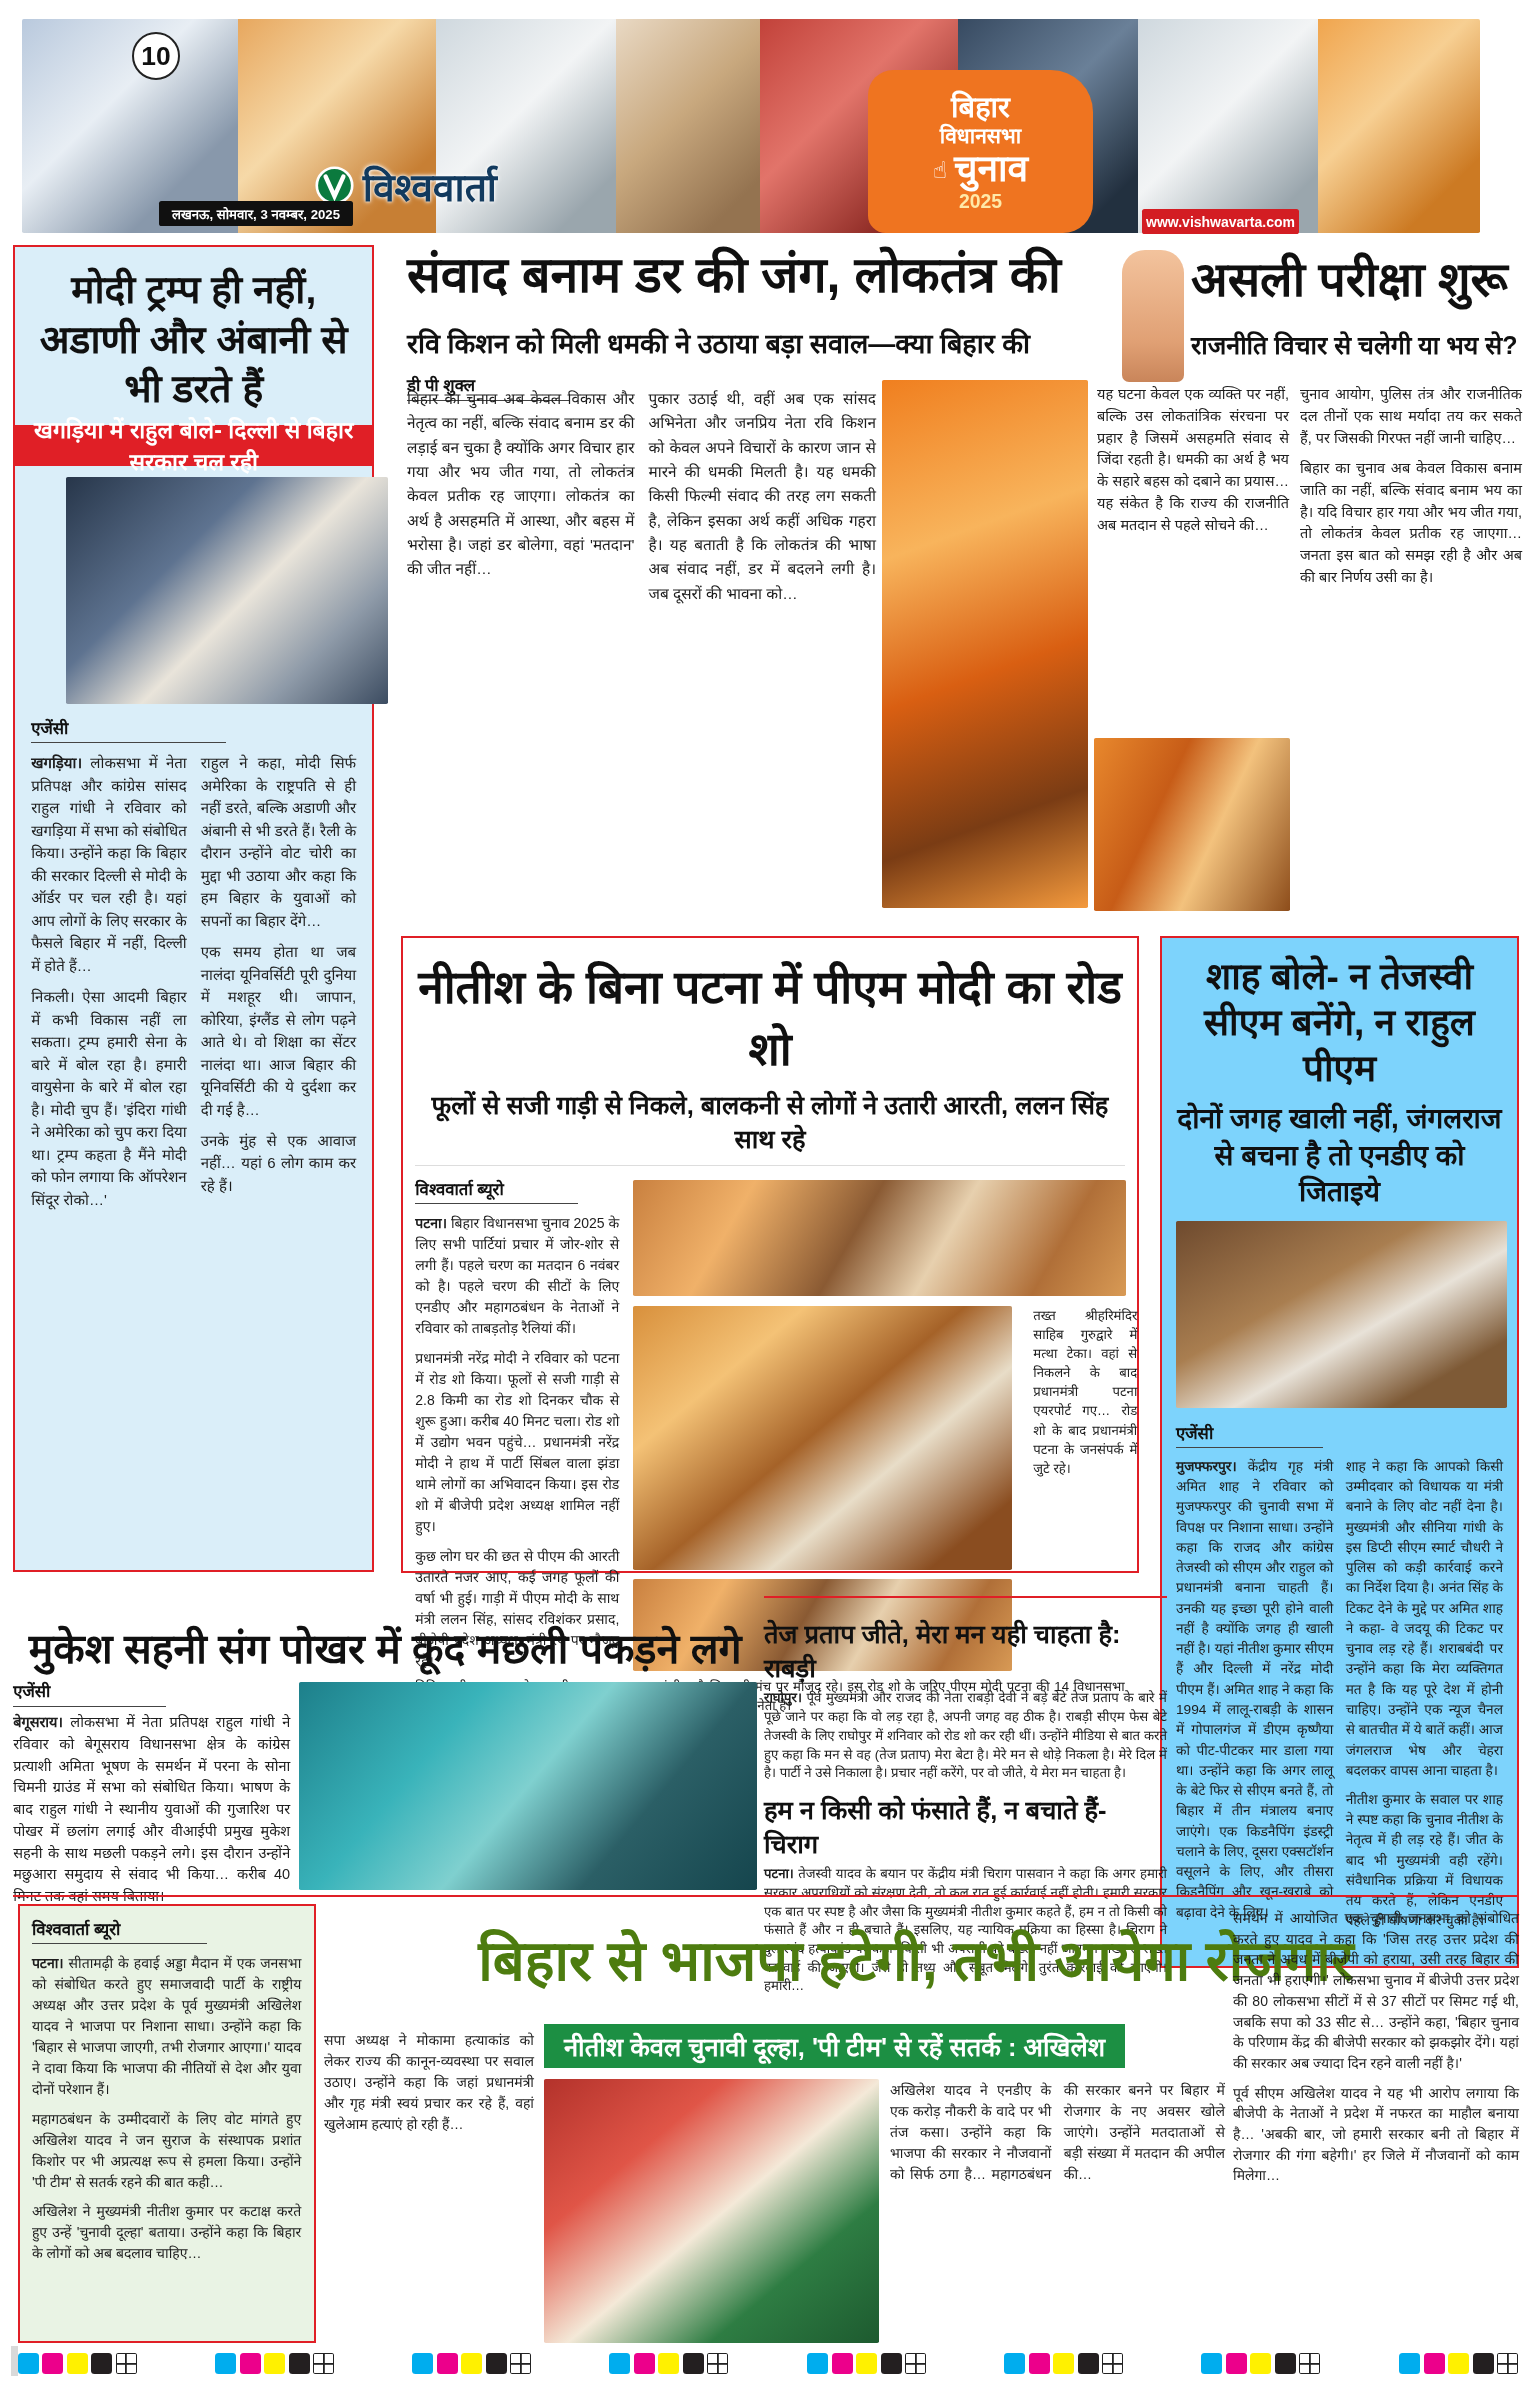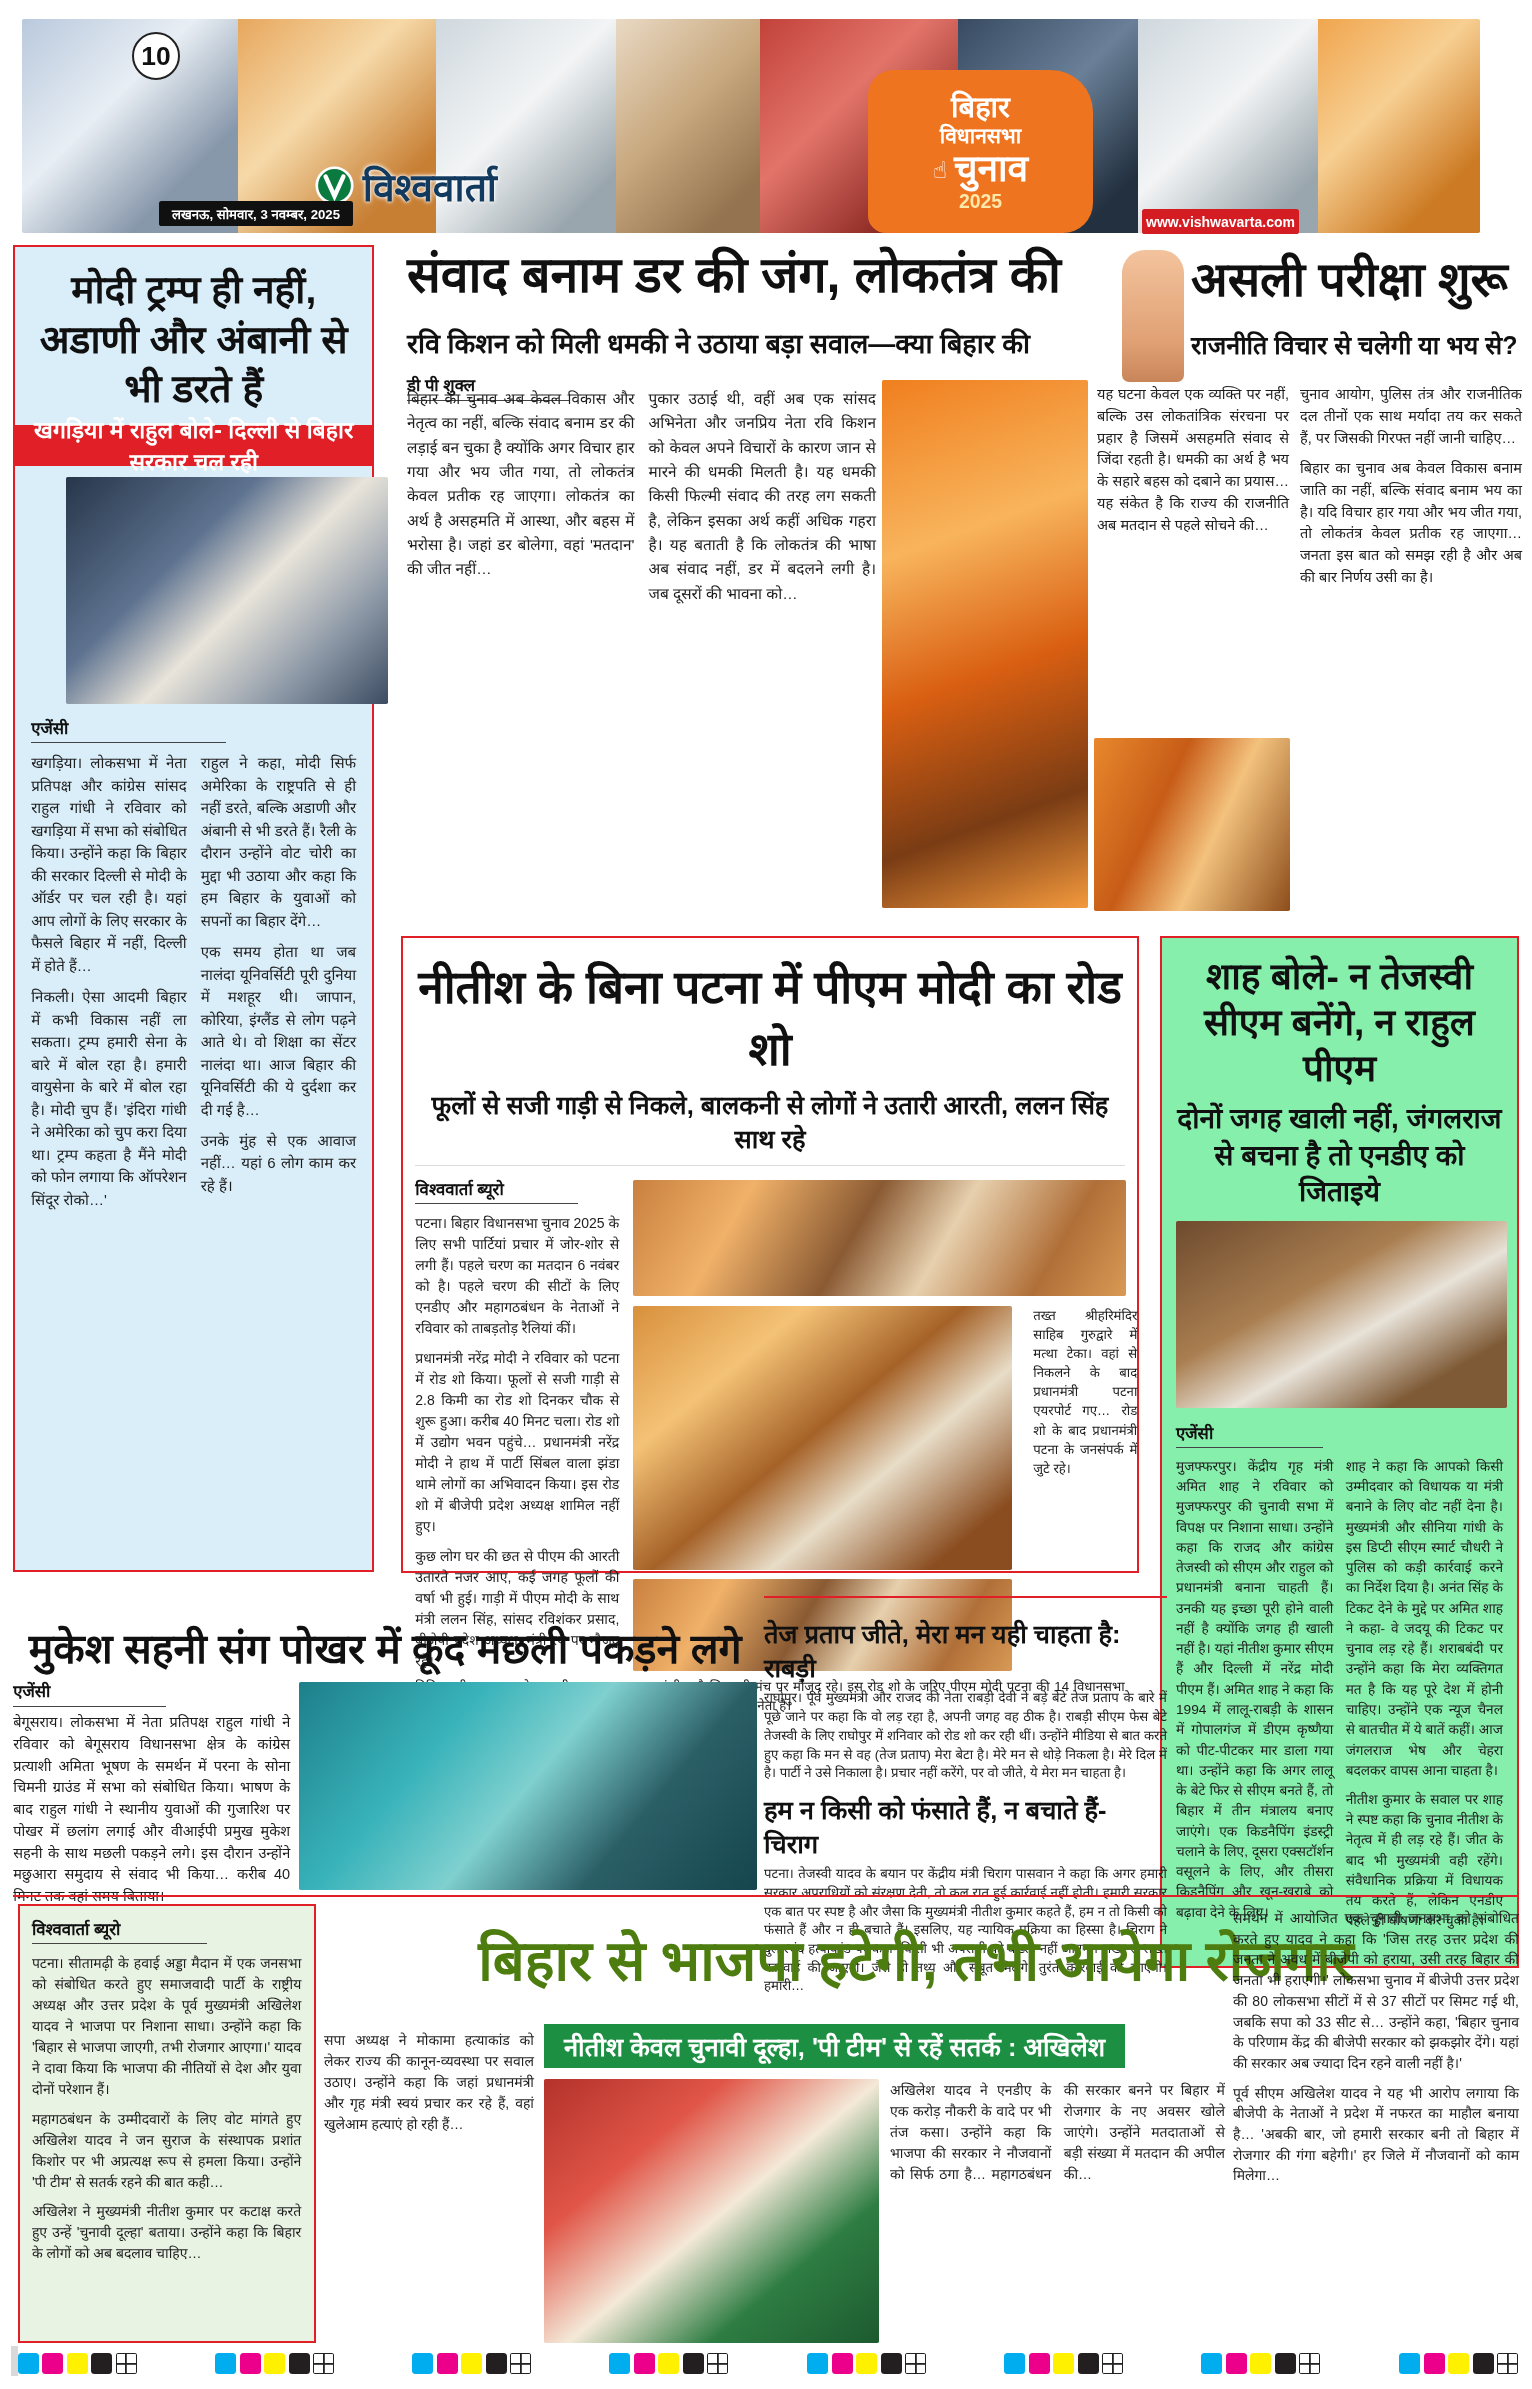--- a/index.html
+++ b/index.html
@@ -3,21 +3,21 @@
 <meta charset="utf-8">
 <style>
 *{margin:0;padding:0;box-sizing:border-box}
 html,body{background:#ffffff}
 body{font-family:"Liberation Sans","DejaVu Sans",sans-serif;color:#1b1b1b}
 #page{position:relative;width:1532px;height:2389px;background:#fff;overflow:hidden}
 .abs{position:absolute}
 .photo{position:absolute;border-radius:1.8px;overflow:hidden}
 .body-text{font-size:15px;line-height:1.5;text-align:justify;color:#1d1d1d}
 .body-text p{margin-bottom:8.8px}
-.body-text .dl{font-weight:normal}
+.body-text .dl{font-weight:bold}
 .cols2{column-count:2;column-gap:14px}
 .byline{display:block;font-weight:bold;font-size:16.7px;color:#111;border-bottom:1.8px solid #444;padding-bottom:3.5px;margin-bottom:8.8px;width:60%}
 .hl{font-weight:800;color:#101010}
 .kicker-red{background:#e01f26;color:#fff;font-weight:800;text-align:center;display:flex;align-items:center;justify-content:center}
 .kicker-green{background:#1c8f43;color:#fff;font-weight:800;text-align:center;display:flex;align-items:center;justify-content:center}
 .red-box{border:2.6px solid #e01f26}
 
 .ph-crowd{background:linear-gradient(120deg,#c9803f,#f0b169 22%,#8a5a33 45%,#e7d0ae 62%,#b06f38 83%,#d89a55)}
 .ph-rahul{background:linear-gradient(135deg,#27364a,#5e7390 35%,#e9e4da 55%,#8e9aa8 78%,#3c4c61)}
 .ph-ravikishan{background:linear-gradient(160deg,#f07f1f,#f8b45c 30%,#d95f12 55%,#7a3c14 80%,#f49a3d)}
@@ -153,21 +153,21 @@
       <div class="abs body-text" style="left:618px;top:129px;width:104px;height:365px;font-size:13.2px;line-height:1.45">
         <p>तख्त श्रीहरिमंदिर साहिब गुरुद्वारे में मत्था टेका। वहां से निकलने के बाद प्रधानमंत्री पटना एयरपोर्ट गए… रोड शो के बाद प्रधानमंत्री पटना के जनसंपर्क में जुटे रहे।</p>
       </div>
 
     </div>
     <div class="tiny-cap" style="margin-top:7px">
       <span>नितिन नवीन, दानापुर से प्रत्याशी रामकृपाल यादव, संजीव चौरसिया भी मंच पर मौजूद रहे। इस रोड शो के जरिए पीएम मोदी पटना की 14 विधानसभा सीटों को साधेंगे। रोड शो में शामिल सिंह बोले- पीएम मोदी देश के जनप्रिय नेता हैं।</span>
     </div>
   </div>
 
-  <div class="abs red-box" style="left:1160px;top:936px;width:359px;height:1032px;background:#86efac;padding:10.6px 14px">
+  <div class="abs red-box" style="left:1160px;top:936px;width:359px;height:1032px;background:#7dd3fc;padding:10.6px 14px">
     <div class="hl" style="font-size:37px;line-height:1.25;text-align:center;padding:5.3px 0 8.8px">शाह बोले- न तेजस्वी सीएम बनेंगे, न राहुल पीएम</div>
     <div class="hl" style="font-size:28px;line-height:1.3;text-align:center;padding-bottom:10.6px">दोनों जगह खाली नहीं, जंगलराज से बचना है तो एनडीए को जिताइये</div>
     <div class="photo ph-shah" style="position:relative;left:0;top:0;width:331px;height:187px"></div>
     <div style="margin-top:12.3px">
       <span class="byline" style="width:45%">एजेंसी</span>
       <div class="body-text cols2" style="height:617px;font-size:13.7px;line-height:1.48;column-gap:12.3px">
         <p><b class="dl">मुजफ्फरपुर।</b>
            <span>केंद्रीय गृह मंत्री अमित शाह ने रविवार को मुजफ्फरपुर की चुनावी सभा में विपक्ष पर निशाना साधा। उन्होंने कहा कि राजद और कांग्रेस तेजस्वी को सीएम और राहुल को प्रधानमंत्री बनाना चाहती हैं। उनकी यह इच्छा पूरी होने वाली नहीं है क्योंकि जगह ही खाली नहीं है। यहां नीतीश कुमार सीएम हैं और दिल्ली में नरेंद्र मोदी पीएम हैं। अमित शाह ने कहा कि 1994 में लालू-राबड़ी के शासन में गोपालगंज में डीएम कृष्णैया को पीट-पीटकर मार डाला गया था। उन्होंने कहा कि अगर लालू के बेटे फिर से सीएम बनते हैं, तो बिहार में तीन मंत्रालय बनाए जाएंगे। एक किडनैपिंग इंडस्ट्री चलाने के लिए, दूसरा एक्सटॉर्शन वसूलने के लिए, और तीसरा किडनैपिंग और खून-खराबे को बढ़ावा देने के लिए।</span></p>
         <p>शाह ने कहा कि आपको किसी उम्मीदवार को विधायक या मंत्री बनाने के लिए वोट नहीं देना है। मुख्यमंत्री और सीनिया गांधी के इस डिप्टी सीएम स्मार्ट चौधरी ने पुलिस को कड़ी कार्रवाई करने का निर्देश दिया है। अनंत सिंह के टिकट देने के मुद्दे पर अमित शाह ने कहा- वे जदयू की टिकट पर चुनाव लड़ रहे हैं। शराबबंदी पर उन्होंने कहा कि मेरा व्यक्तिगत मत है कि यह पूरे देश में होनी चाहिए। उन्होंने एक न्यूज चैनल से बातचीत में ये बातें कहीं। आज जंगलराज भेष और चेहरा बदलकर वापस आना चाहता है।</p>
         <p>नीतीश कुमार के सवाल पर शाह ने स्पष्ट कहा कि चुनाव नीतीश के नेतृत्व में ही लड़ रहे हैं। जीत के बाद भी मुख्यमंत्री वही रहेंगे। संवैधानिक प्रक्रिया में विधायक तय करते हैं, लेकिन एनडीए पहले ही घोषणा कर चुका है।</p>

